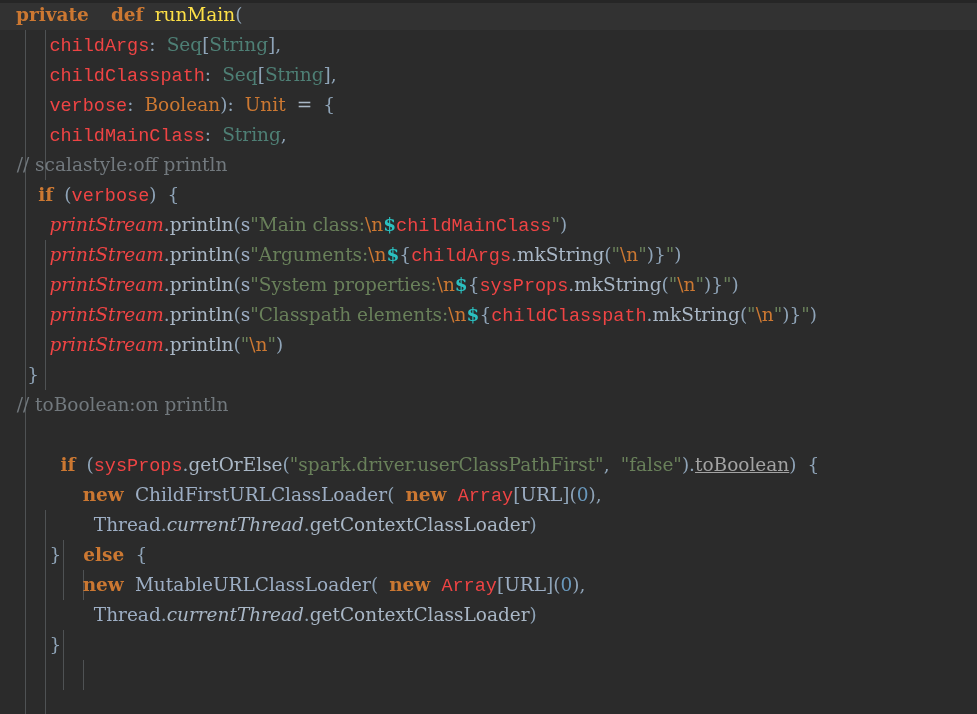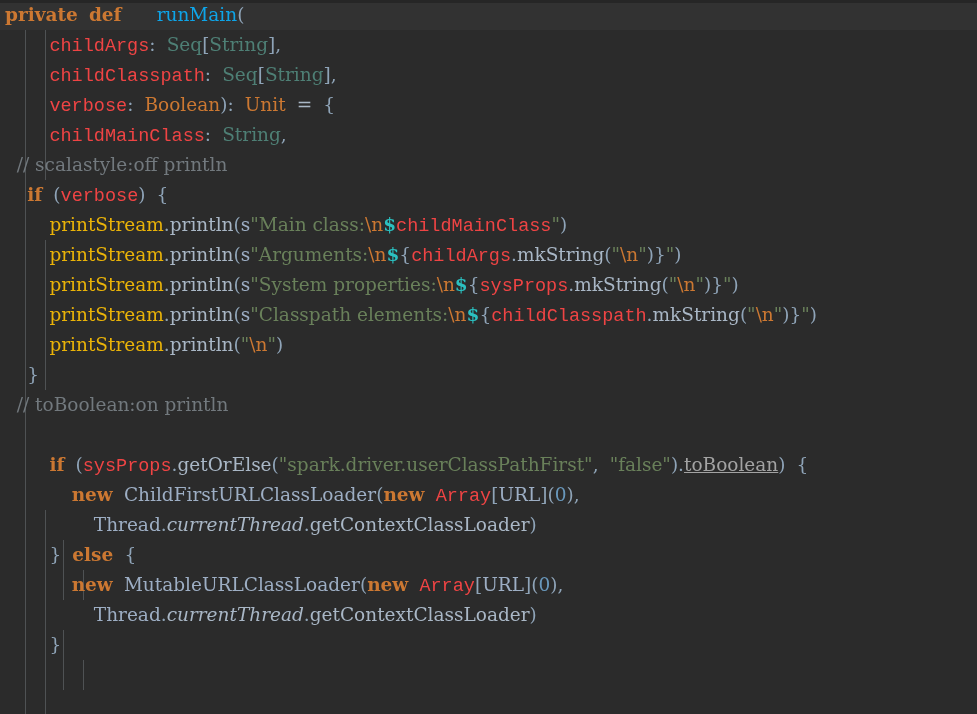--- a/index.html
+++ b/index.html
@@ -62,33 +62,33 @@
     letter-spacing: 0px;
     color: #a9b7c6;
     padding-left: 5px;
     box-sizing: border-box;
   }
   .line.hl {
     background: #323232;
   }
 
   
-  .kw   { color: #cc7832; font-weight: bold; }
-  .fn   { color: #0ea5e9; margin-left: 24px; }
+  .kw   { color: #cc7832; font-weight: bold; margin-left: 11px; }
+  .fn   { color: #fde047; }
   .id   { color: #ef4444; font-family: Liberation Mono, monospace; }
   .typ  { color: #4e7f75; }
   .cls  { color: #9daec4; }
   .bi   { color: #cc7832; }
   .pun  { color: #8fa4b8; }
   .num  { color: #6897bb; }
   .str  { color: #69805a; }
   .esc  { color: #cc7832; }
   .intp { color: #2bbfbf; font-weight: bold; }
   .cmt  { color: #72797e; }
-  .fld  { color: #eab308; }
+  .fld  { color: #ef4444; font-style: italic; }
   .stc  { color: #a9b7c6; font-style: italic; }
   .mth  { color: #a9b7c6; }
   .undl { color: #a3a3a3; text-decoration: underline; }
   .op   { color: #a9b7c6; }
 </style>
 </head>
 <body>
 
 <div id="editor">
 

